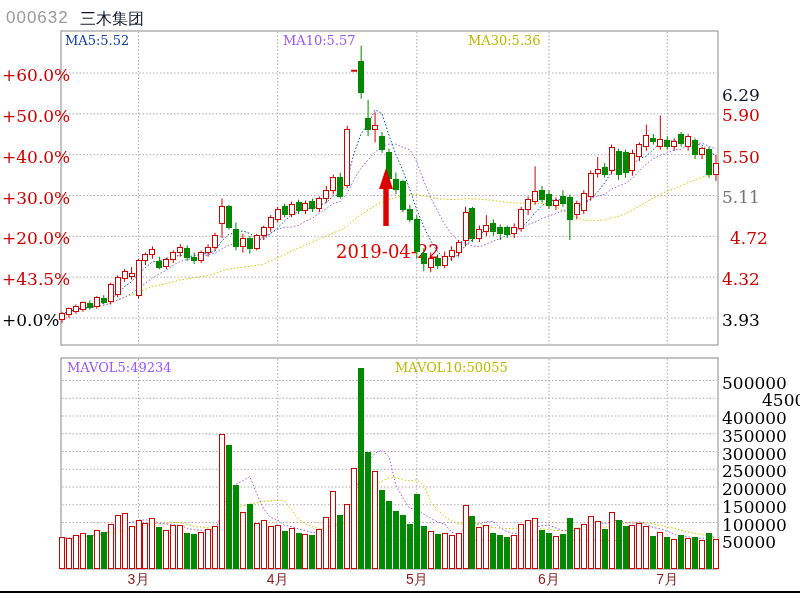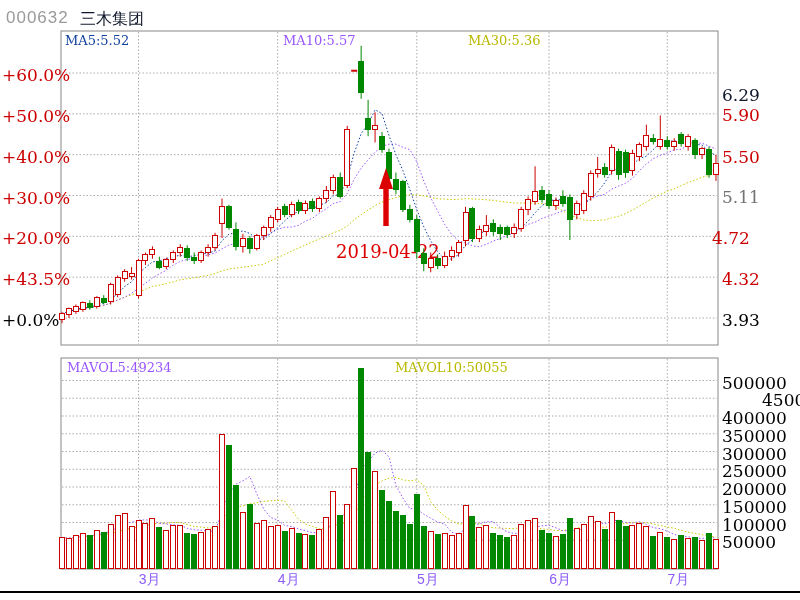--- a/index.html
+++ b/index.html
@@ -8,21 +8,21 @@
   .abs{position:absolute;}
   #stock-code{left:6px;top:8px;font-size:17px;color:#9a9a9a;letter-spacing:1px;}
   #stock-name{left:80px;top:9px;font-size:16px;color:#0f172a;}
   #quote{left:372px;top:9px;font-size:15px;color:#dd0000;font-family:"DejaVu Serif",serif;letter-spacing:1px;}
   #watermark{left:66px;top:50px;font-size:24px;font-weight:bold;color:#cccccc;
              letter-spacing:3px;font-family:"DejaVu Serif",serif;z-index:1;}
   #chart-svg{left:0;top:0;z-index:2;}
   .label-layer{z-index:3;}
   .ma-label{position:absolute;font-size:13px;font-family:"DejaVu Serif",serif;white-space:nowrap;}
   .tick{position:absolute;font-size:17px;font-family:"DejaVu Serif",serif;color:#cc0000;white-space:nowrap;}
-  .month{position:absolute;font-size:14px;color:#8b5cf6;width:44px;text-align:right;}
+  .month{position:absolute;font-size:14px;color:#7f1d1d;width:44px;text-align:center;}
   #bottom-line{left:0;top:591px;width:800px;height:2px;background:#000;}
 </style>
 </head>
 <body>
 
 <div id="screen">
 
   <div class="abs" id="stock-code">000632</div>
   <div class="abs" id="stock-name">三木集团</div>
 
@@ -363,21 +363,21 @@
         <span class="tick" style="left: 2px; top: 187.51px; width: 50px; text-align: right; color: rgb(204, 0, 0);">+30.0%</span>
         <span class="tick" style="left: 2px; top: 228.34px; width: 50px; text-align: right; color: rgb(204, 0, 0);">+20.0%</span>
         <span class="tick" style="left: 2px; top: 269.17px; width: 50px; text-align: right; color: rgb(204, 0, 0);">+43.5%</span>
         <span class="tick" style="left: 2px; top: 310px; width: 50px; text-align: left; color: rgb(0, 0, 0);">+0.0%</span>
       </div>
     <div id="right-ticks">
         <span class="tick" style="left: 722px; top: 56px; color: #0f172a; margin-top: 29px;">6.29</span>
         <span class="tick" style="left: 722px; top: 105.331px; color: rgb(204, 0, 0);">5.90</span>
         <span class="tick" style="left: 722px; top: 146.888px; color: rgb(204, 0, 0);">5.50</span>
         <span class="tick" style="left: 722px; top: 187.406px; color: #737373;">5.11</span>
-        <span class="tick" style="left: 712px; top: 227.924px; color: rgb(204, 0, 0);">4.72</span>
+        <span class="tick" style="left: 730px; top: 227.924px; color: rgb(204, 0, 0);">4.72</span>
         <span class="tick" style="left: 722px; top: 269.482px; color: rgb(204, 0, 0);">4.32</span>
         <span class="tick" style="left: 722px; top: 310px; color: rgb(0, 0, 0);">3.93</span>
       </div>
     <div id="volume-ticks">
         <span class="tick" style="left: 722px; top: 372.5px; color: rgb(0, 0, 0);">500000</span>
         <span class="tick" style="left: 722px; top: 390.25px; color: rgb(0, 0, 0); margin-left: 40px;">450000</span>
         <span class="tick" style="left: 722px; top: 408px; color: rgb(0, 0, 0);">400000</span>
         <span class="tick" style="left: 722px; top: 425.75px; color: rgb(0, 0, 0);">350000</span>
         <span class="tick" style="left: 722px; top: 443.5px; color: rgb(0, 0, 0);">300000</span>
         <span class="tick" style="left: 722px; top: 461.25px; color: rgb(0, 0, 0);">250000</span>

